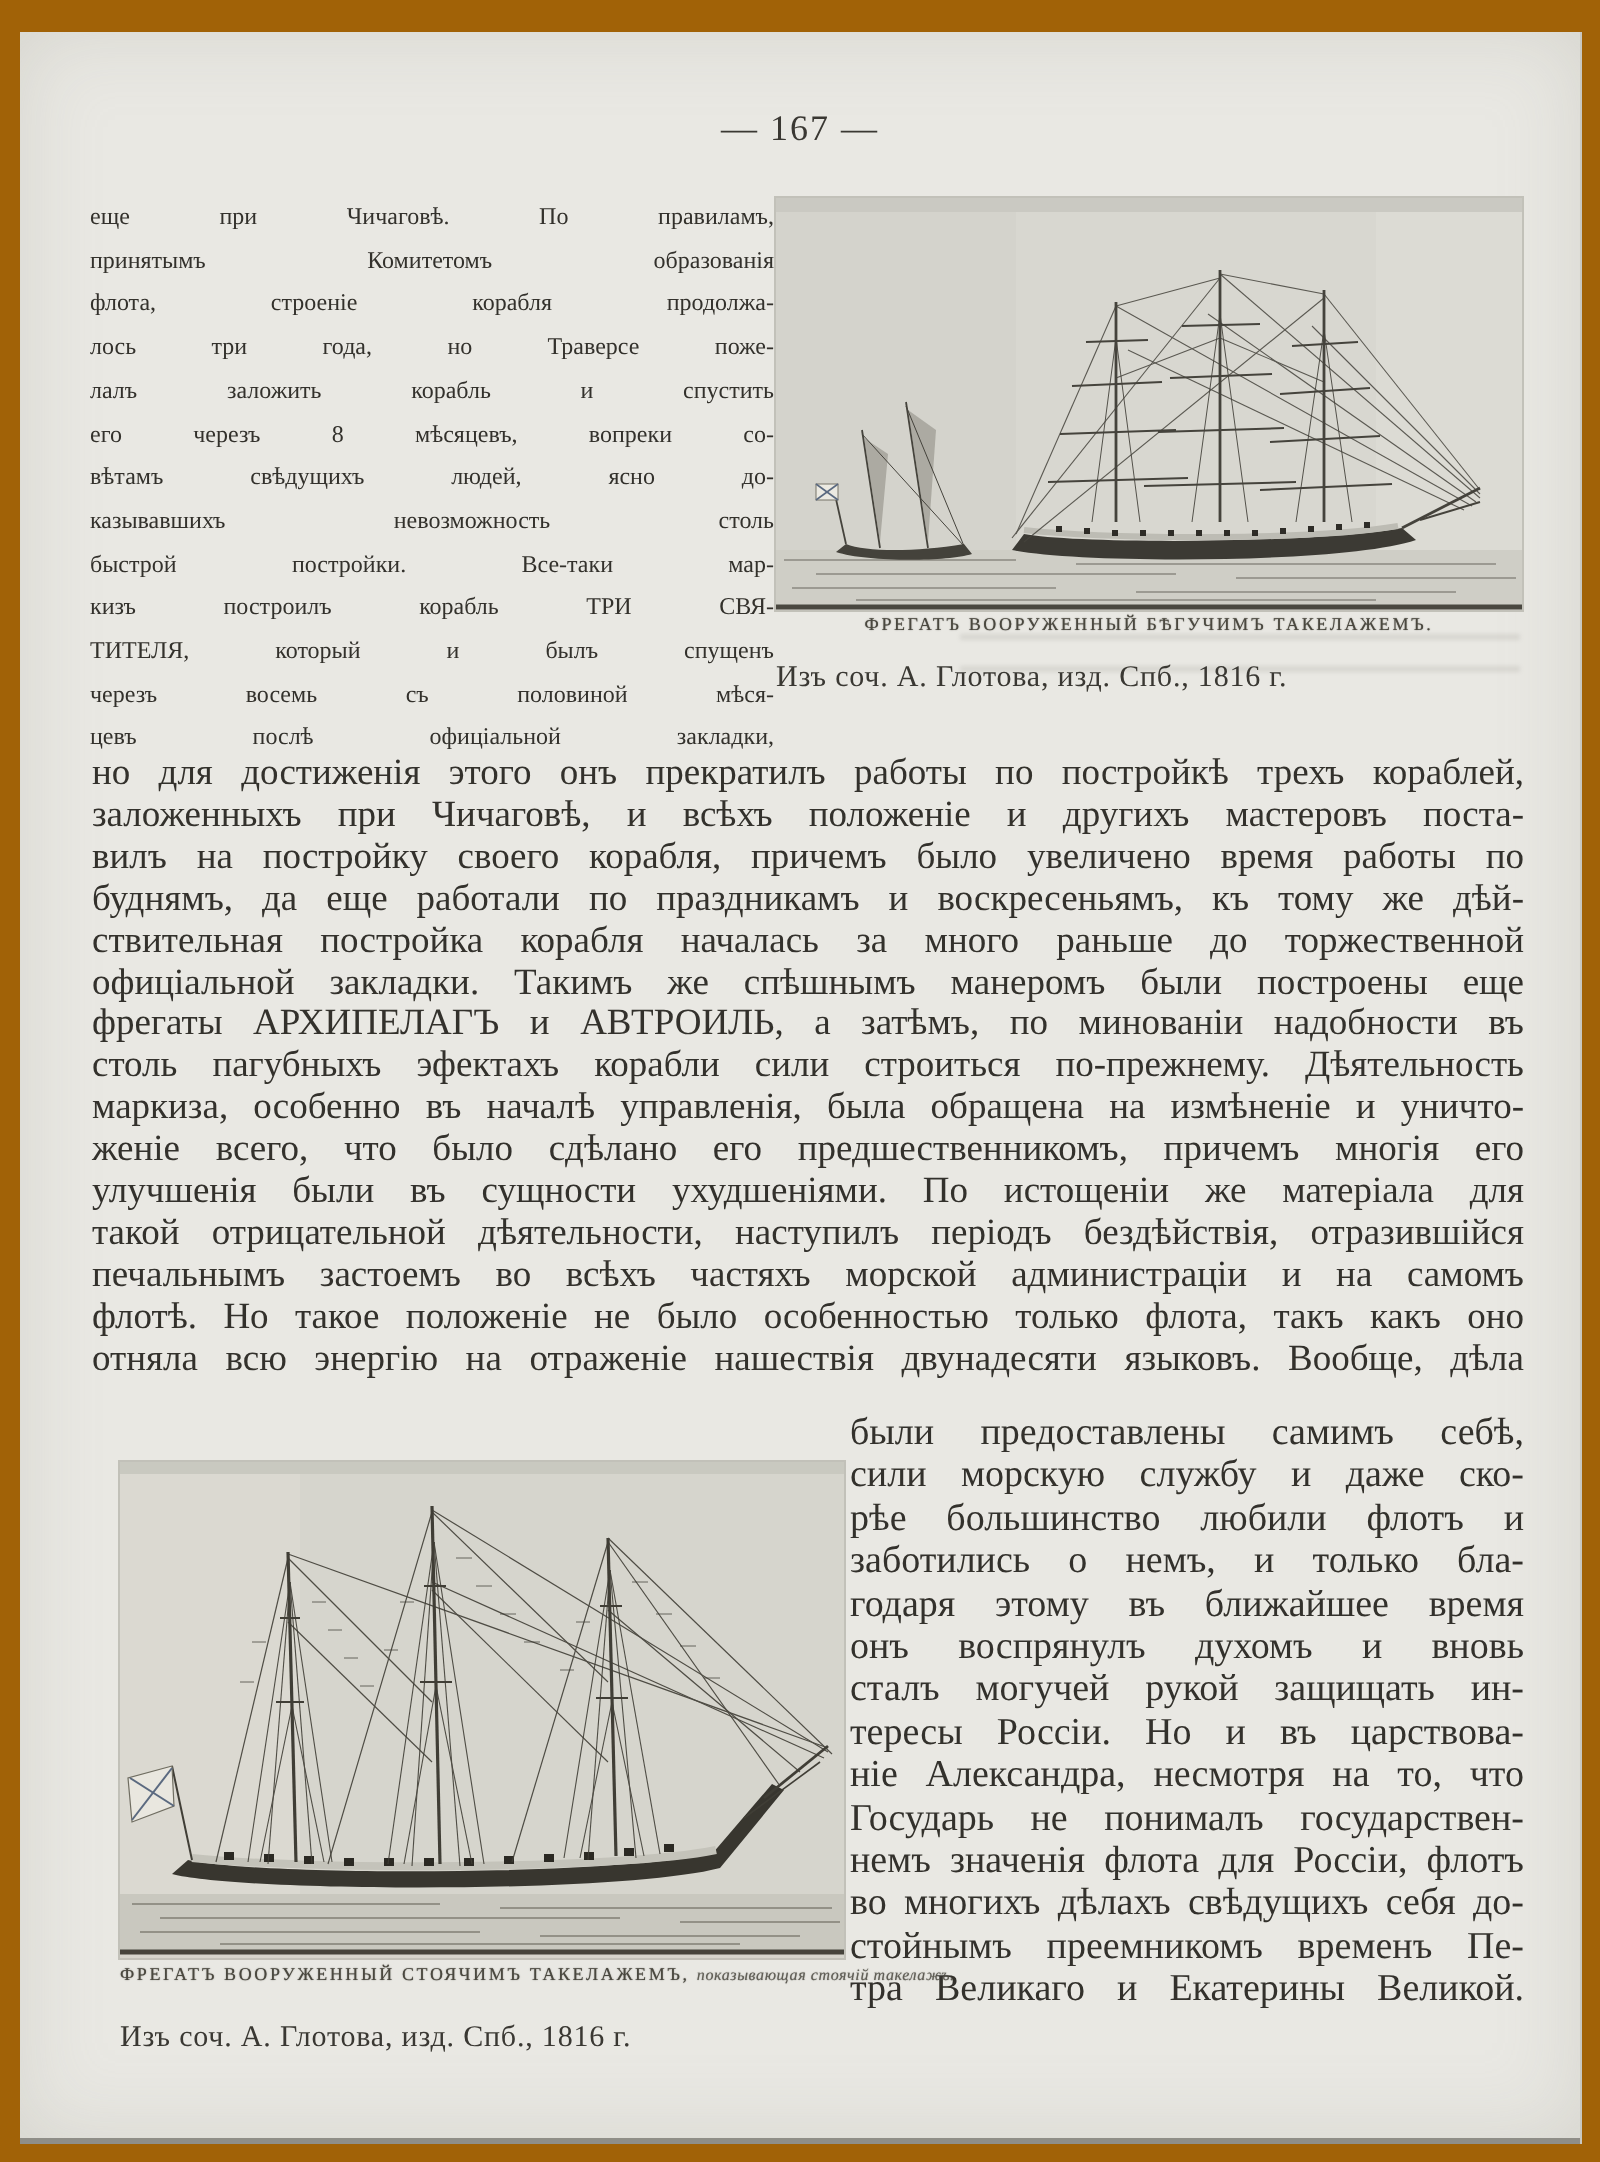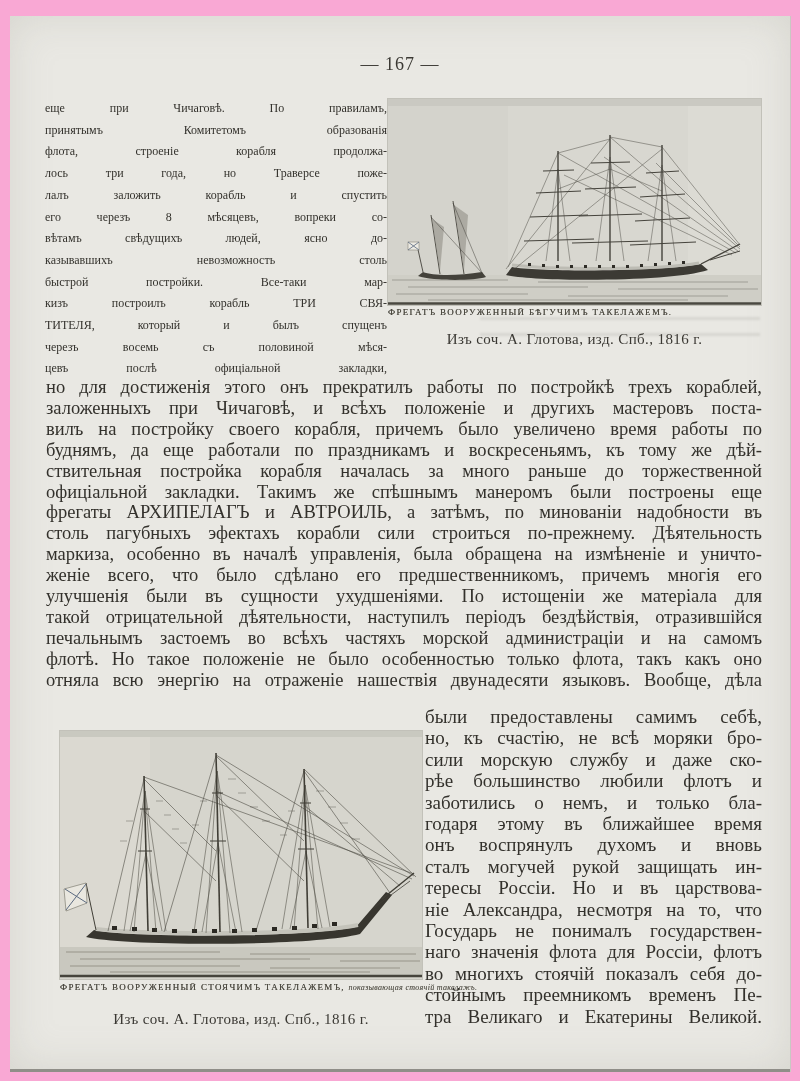--- a/index.html
+++ b/index.html
@@ -1,35 +1,35 @@
 <!DOCTYPE html>
 <html><head>
 <meta charset="utf-8">
 <style>
   html,body{margin:0;padding:0;background:#ffffff;width:800px;height:1081px;overflow:hidden;}
-  #canvas{position:relative;width:800px;height:1081px;background:#f9a8d4;
+  #canvas{position:relative;width:800px;height:1081px;background:#a16207;
           font-family:"Liberation Serif","DejaVu Serif",serif;color:#33312c;}
   .page{position:absolute;left:10px;top:16px;width:780px;height:1053px;
         background:#e9e8e3;border-bottom:3px solid #8f8e88;
         box-shadow:inset 0 0 40px rgba(160,158,148,.25), 1px 0 0 #c9c8c2;}
   .pageno{position:absolute;left:0;top:38px;width:780px;text-align:center;
           font-size:18px;letter-spacing:1px;color:#3a3833;}
   .col{position:absolute;}
   .col .ln{text-align:justify;text-align-last:justify;white-space:nowrap;}
   .leftcol{left:35px;top:82px;width:342px;font-size:12px;line-height:21.7px;}
   .fullcol{left:36px;top:361px;width:716px;font-size:18.5px;line-height:20.9px;}
   .rightcol{left:415px;top:690px;width:337px;font-size:19px;line-height:21.4px;}
   .figure{position:absolute;}
   .plate{display:block;background:#d8d7d0;outline:1px solid #c2c1b9;}
-  .engcap{position:absolute;width:100%;text-align:left;font-size:9px;
+  .engcap{position:absolute;width:100%;text-align:center;font-size:9px;
           letter-spacing:1.3px;color:#4a483f;text-transform:uppercase;
           text-shadow:0 0 .6px rgba(70,68,60,.8);white-space:nowrap;}
   .engcap .engnote{font-style:italic;text-transform:none;font-size:8px;
           letter-spacing:.3px;opacity:.85;}
-  .prcap{position:absolute;width:100%;text-align:center;font-size:15px;
+  .prcap{position:absolute;width:100%;text-align:left;font-size:15px;
          letter-spacing:.4px;color:#3a3833;white-space:nowrap;}
   .bleed{position:absolute;opacity:.14;filter:blur(1px);pointer-events:none;
          background:repeating-linear-gradient(180deg,transparent 0 13px,#6f6d64 13px 16px);}
 </style>
 </head>
 <body>
 
 <div id="canvas">
   <div class="page">
 
@@ -64,32 +64,31 @@
         <div class="ln">женіе всего, что было сдѣлано его предшественникомъ, причемъ многія его</div>
         <div class="ln">улучшенія были въ сущности ухудшеніями. По истощеніи же матеріала для</div>
         <div class="ln">такой отрицательной дѣятельности, наступилъ періодъ бездѣйствія, отразившійся</div>
         <div class="ln">печальнымъ застоемъ во всѣхъ частяхъ морской администраціи и на самомъ</div>
         <div class="ln">флотѣ. Но такое положеніе не было особенностью только флота, такъ какъ оно</div>
         <div class="ln">отняла всю энергію на отраженіе нашествія двунадесяти языковъ. Вообще, дѣла</div>
       </div>
 
     <div class="col rightcol">
         <div class="ln">были предоставлены самимъ себѣ,</div>
-        <div class="ln">но, къ счастію, не всѣ моряки бро-</div>
         <div class="ln">сили морскую службу и даже ско-</div>
         <div class="ln">рѣе большинство любили флотъ и</div>
         <div class="ln">заботились о немъ, и только бла-</div>
         <div class="ln">годаря этому въ ближайшее время</div>
         <div class="ln">онъ воспрянулъ духомъ и вновь</div>
         <div class="ln">сталъ могучей рукой защищать ин-</div>
         <div class="ln">тересы Россіи. Но и въ царствова-</div>
         <div class="ln">ніе Александра, несмотря на то, что</div>
         <div class="ln">Государь не понималъ государствен-</div>
-        <div class="ln">наго значенія флота для Россіи, флотъ</div>
-        <div class="ln">во многихъ стоячій показалъ себя до-</div>
+        <div class="ln">немъ значенія флота для Россіи, флотъ</div>
+        <div class="ln">во многихъ дѣлахъ свѣдущихъ себя до-</div>
         <div class="ln">стойнымъ преемникомъ временъ Пе-</div>
         <div class="ln">тра Великаго и Екатерины Великой.</div>
       </div>
 
     <div class="bleed" style="left:470px;top:288px;width:280px;height:44px;"></div>
 
     <div class="figure" style="left:378px;top:83px;width:373px;">
       <svg class="plate" width="373" height="206" viewBox="0 0 373 206">
         <rect x="0" y="0" width="373" height="206" fill="#d8d7d0"></rect>
         <rect x="0" y="0" width="373" height="7" fill="#c7c6be" opacity=".8"></rect>

